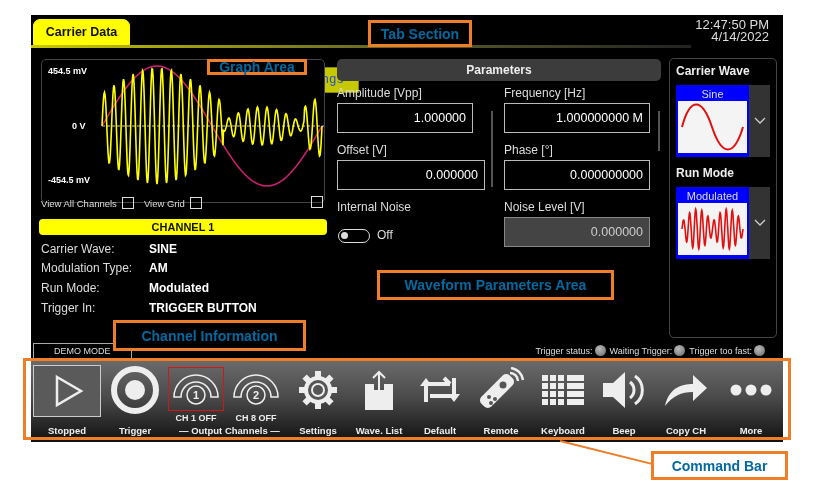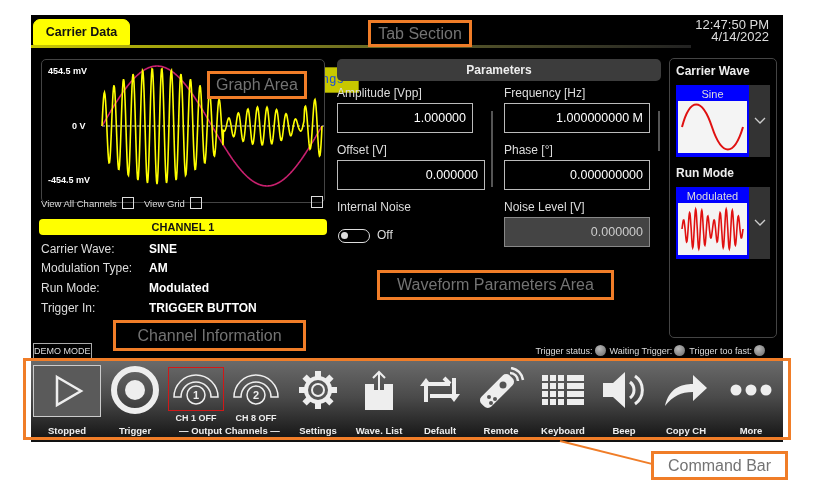--- a/index.html
+++ b/index.html
@@ -23,21 +23,21 @@
   .graph-options { position: absolute; left: 10px; top: 180px; width: 284px; height: 16px; font-size: 9.5px; color: #ddd; display: flex; align-items: center; }
   .checkbox { display: inline-block; width: 12px; height: 12px; border: 1.5px solid #ddd; margin: 0 10px 0 5px; }
   .expand-icon { position: absolute; right: 2px; top: 1px; width: 12px; height: 12px; border: 1.5px solid #ddd; }
 
   
   .channel-bar { position: absolute; left: 8px; top: 204px; width: 288px; height: 16px; background: #ffff00; border-radius: 4px; color: #111; font-weight: bold; font-size: 11px; display: flex; align-items: center; justify-content: center; }
   .info-row { position: absolute; left: 10px; font-size: 12px; height: 18px; display: flex; }
   .info-label { width: 108px; color: #ddd; }
   .info-value { font-weight: bold; color: #fff; }
 
-  .demo-badge { position: absolute; left: 2px; top: 328px; border: 1.5px solid #aaa; font-size: 9px; padding: 2px 0; color: #ddd; }
+  .demo-badge { position: absolute; left: 2px; top: 328px; border: 1.5px solid #aaa; font-size: 9px; padding: 2px 20px; color: #ddd; }
 
   
   .params-header { position: absolute; left: 306px; top: 44px; width: 324px; height: 22px; background: #3c3c3c; border-radius: 5px; font-weight: bold; font-size: 12px; display: flex; align-items: center; justify-content: center; color: #eee; }
   .param-label { position: absolute; font-size: 12px; color: #ddd; }
   .param-input { position: absolute; height: 30px; border: 1.5px solid #bbb; background: #000; color: #fff; font-size: 12.5px; text-align: right; padding-right: 6px; display: flex; align-items: center; justify-content: flex-end; font-family: "Liberation Sans", sans-serif; }
   .param-input.disabled { background: #444; color: #ccc; border-color: #888; }
   .vscroll { position: absolute; width: 2px; background: #555; }
   .toggle { position: absolute; left: 307px; top: 214px; width: 32px; height: 14px; border: 1.5px solid #ddd; border-radius: 8px; }
   .toggle::before { content: ""; position: absolute; left: 2px; top: 2px; width: 7px; height: 7px; border-radius: 50%; background: #ddd; }
   .toggle-label { position: absolute; left: 346px; top: 213px; font-size: 12px; color: #ddd; }
@@ -57,21 +57,21 @@
 
   
   .cmd-bar { position: absolute; left: 0; top: 346px; width: 752px; height: 81px; background: linear-gradient(to bottom, #6a6a6a 0%, #4a4a4a 45%, #111 100%); display: flex; }
   .cmd { position: relative; height: 81px; display: flex; flex-direction: column; align-items: center; }
   .cmd-icon { height: 58px; display: flex; align-items: center; justify-content: center; }
   .cmd-label { position: absolute; bottom: 6px; font-size: 9.5px; font-weight: bold; color: #eee; white-space: nowrap; }
   .cmd-sub { position: absolute; top: 52px; font-size: 9px; font-weight: bold; color: #eee; white-space: nowrap; }
   .out-ch-label { position: absolute; left: 148px; bottom: 6px; font-size: 9.5px; font-weight: bold; color: #eee; white-space: nowrap; }
 
   
-  .anno { position: absolute; border: 3px solid #f07d28; background: #000; color: #737373; font-weight: normal; font-size: 16px; display: flex; align-items: center; justify-content: center; }
+  .anno { position: absolute; border: 3px solid #f07d28; background: #000; color: #0369a1; font-weight: bold; font-size: 14px; display: flex; align-items: center; justify-content: center; }
   .anno.light { background: #fff; }
   .cmd-outline { position: absolute; left: 23px; top: 358px; width: 768px; height: 82px; border: 3px solid #f07d28; pointer-events: none; }
   .leader { position: absolute; height: 2px; background: #f07d28; transform-origin: left center; }
 </style>
 </head>
 <body>
 
 <div class="screen">
 
   <div class="tabs">
@@ -323,18 +323,18 @@
             <circle cx="36" cy="6" r="5.5" fill="#eee"></circle>
           </svg>
       </div>
       <div class="cmd-label">More</div>
     </div>
     <div class="out-ch-label">— Output Channels —</div>
   </div>
 </div>
 
 <div class="anno" style="left:368px;top:20px;width:104px;height:27px;">Tab Section</div>
-<div class="anno" style="left:207px;top:71px;width:100px;height:28px;">Graph Area</div>
+<div class="anno" style="left:207px;top:59px;width:100px;height:16px;">Graph Area</div>
 <div class="anno" style="left:113px;top:320px;width:193px;height:31px;">Channel Information</div>
 <div class="anno" style="left:377px;top:270px;width:237px;height:30px;text-align:center;">Waveform Parameters Area</div>
 <div class="cmd-outline"></div>
 <div class="leader" style="left:560px;top:440px;width:108px;transform:rotate(14deg);"></div>
 <div class="anno light" style="left:651px;top:451px;width:137px;height:29px;">Command Bar</div>
 
 </body></html>

